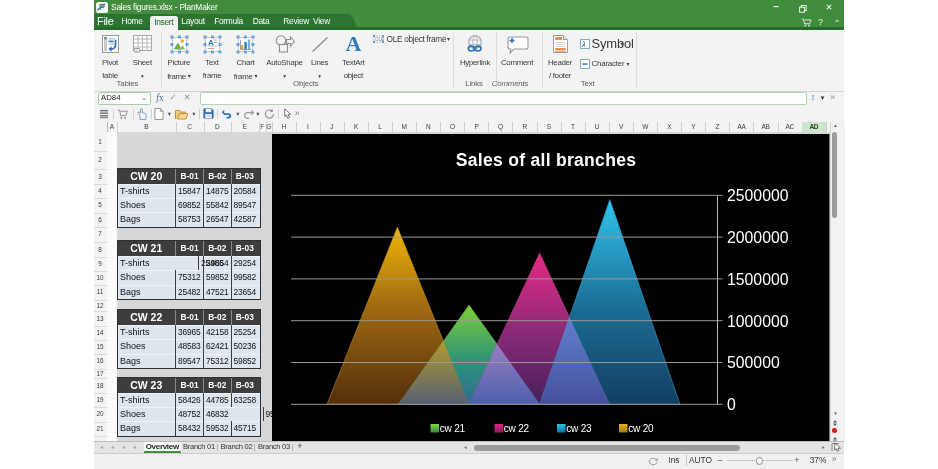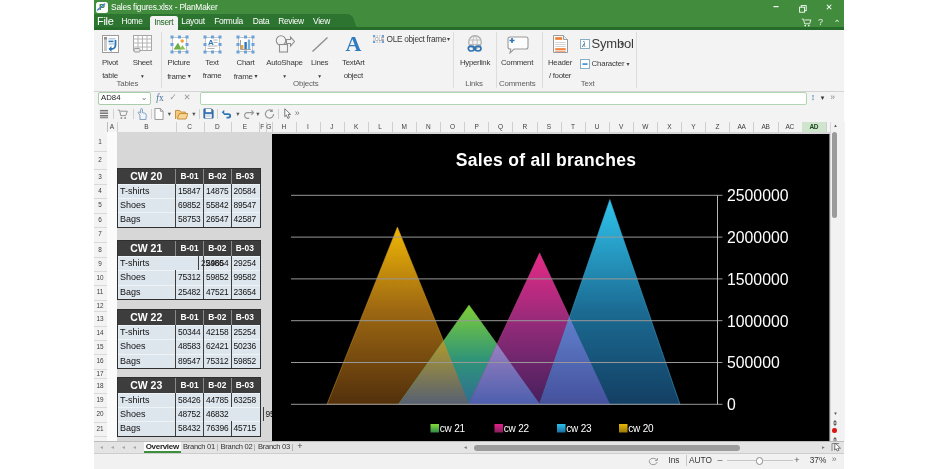--- a/index.html
+++ b/index.html
@@ -23,41 +23,41 @@
 <div style="position:absolute;left:94px;top:13.5px;width:252px;height:16px;background:#2c7430;"></div>
 <svg style="position:absolute;left:346px;top:13.5px" width="16" height="16" viewBox="0 0 16 16">
       <path d="M0 0 L0 16 L16 16 C6 16 12 0 0 0 Z" fill="#2c7430"></path>
     </svg>
 <div style="position:absolute;left:94px;top:27px;width:750px;height:2.5px;background:#276b2a;"></div>
 <div style="position:absolute;left:97px;top:14.5px;width:16px;height:12.5px;font-size:11px;line-height:12.5px;color:#ffffff;white-space:nowrap;text-align:left;letter-spacing:-0.3px;">File</div>
 <div style="position:absolute;left:115px;top:14.5px;width:34px;height:12.5px;font-size:8.4px;line-height:12.5px;color:#ffffff;white-space:nowrap;text-align:center;letter-spacing:-0.3px;">Home</div>
 <div style="position:absolute;left:178px;top:14.5px;width:30px;height:12.5px;font-size:8.4px;line-height:12.5px;color:#ffffff;white-space:nowrap;text-align:center;letter-spacing:-0.3px;">Layout</div>
 <div style="position:absolute;left:208px;top:14.5px;width:41px;height:12.5px;font-size:8.4px;line-height:12.5px;color:#ffffff;white-space:nowrap;text-align:center;letter-spacing:-0.3px;">Formula</div>
 <div style="position:absolute;left:249px;top:14.5px;width:24px;height:12.5px;font-size:8.4px;line-height:12.5px;color:#ffffff;white-space:nowrap;text-align:center;letter-spacing:-0.3px;">Data</div>
-<div style="position:absolute;left:273px;top:14.5px;width:36px;height:12.5px;font-size:8.4px;line-height:12.5px;color:#ffffff;white-space:nowrap;text-align:center;letter-spacing:-0.3px;">Review</div>
+<div style="position:absolute;left:273px;top:14.5px;width:36px;height:12.5px;font-size:8.4px;line-height:12.5px;color:#ffffff;white-space:nowrap;text-align:right;letter-spacing:-0.3px;">Review</div>
 <div style="position:absolute;left:309px;top:14.5px;width:25px;height:12.5px;font-size:8.4px;line-height:12.5px;color:#ffffff;white-space:nowrap;text-align:center;letter-spacing:-0.3px;">View</div>
 <div style="position:absolute;left:149.5px;top:15.5px;width:28.5px;height:14px;background:#f3f3f3;border-radius:2.5px 2.5px 0 0;"></div>
 <div style="position:absolute;left:149.5px;top:15.5px;width:28.5px;height:13px;font-size:8.4px;line-height:13px;color:#1d6621;white-space:nowrap;text-align:center;letter-spacing:-0.3px;">Insert</div>
 <svg style="position:absolute;left:800.5px;top:17.5px" width="11" height="9" viewBox="0 0 13 10">
       <path d="M1 1 h2 l1.2 5.5 h6 l1.5-4.5 h-7.5" fill="none" stroke="#e8f3e8" stroke-width="1.1"></path>
       <circle cx="5" cy="8.6" r="1" fill="#e8f3e8"></circle>
       <circle cx="9.3" cy="8.6" r="1" fill="#e8f3e8"></circle>
     </svg>
 <div style="position:absolute;left:815px;top:16px;width:11px;height:12px;font-size:9px;line-height:12px;color:#e8f3e8;white-space:nowrap;text-align:center;">?</div>
 <div style="position:absolute;left:831px;top:17px;width:12px;height:12px;font-size:8.5px;line-height:12px;color:#e8f3e8;white-space:nowrap;text-align:center;">⌃</div>
 <div style="position:absolute;left:94px;top:29.5px;width:750px;height:61px;background:#f3f3f3;border-bottom:1px solid #d9d9d9;"></div>
 <div style="position:absolute;left:160.7px;top:31.5px;width:1px;height:56px;background:#dddddd;"></div>
 <div style="position:absolute;left:453px;top:31.5px;width:1px;height:56px;background:#dddddd;"></div>
 <div style="position:absolute;left:495.6px;top:31.5px;width:1px;height:56px;background:#dddddd;"></div>
 <div style="position:absolute;left:541.9px;top:31.5px;width:1px;height:56px;background:#dddddd;"></div>
 <div style="position:absolute;left:635.7px;top:31.5px;width:1px;height:56px;background:#dddddd;"></div>
 <div style="position:absolute;left:92.4px;top:77.5px;width:70px;height:11px;font-size:7.9px;line-height:11px;color:#606060;white-space:nowrap;text-align:center;letter-spacing:-0.2px;">Tables</div>
 <div style="position:absolute;left:270.8px;top:77.5px;width:70px;height:11px;font-size:7.9px;line-height:11px;color:#606060;white-space:nowrap;text-align:center;letter-spacing:-0.2px;">Objects</div>
 <div style="position:absolute;left:439px;top:77.5px;width:70px;height:11px;font-size:7.9px;line-height:11px;color:#606060;white-space:nowrap;text-align:center;letter-spacing:-0.2px;">Links</div>
-<div style="position:absolute;left:499px;top:77.5px;width:70px;height:11px;font-size:7.9px;line-height:11px;color:#606060;white-space:nowrap;letter-spacing:-0.2px;">Comments</div>
+<div style="position:absolute;left:475px;top:77.5px;width:70px;height:11px;font-size:7.9px;line-height:11px;color:#606060;white-space:nowrap;text-align:center;letter-spacing:-0.2px;font-style:italic;">Comments</div>
 <div style="position:absolute;left:552.6px;top:77.5px;width:70px;height:11px;font-size:7.9px;line-height:11px;color:#606060;white-space:nowrap;text-align:center;letter-spacing:-0.2px;">Text</div>
 <svg style="position:absolute;left:101.5px;top:35px" width="17" height="18" viewBox="0 0 17 18">
 <rect x="0.5" y="0.5" width="16" height="17" fill="#fff" stroke="#9b9b9b"></rect>
 <rect x="2" y="2" width="3" height="14" fill="#c9c9c9"></rect>
       <rect x="2" y="2" width="3" height="2.5" fill="#8f8f8f"></rect>
 <rect x="6.5" y="3" width="7" height="1.6" fill="#b9cfe8"></rect>
       <rect x="6.5" y="5.6" width="5" height="1.6" fill="#2e75b6"></rect>
       <rect x="6.5" y="8.2" width="6" height="1.6" fill="#b9cfe8"></rect>
 <path d="M13.5 5 v5 a4 4 0 0 1 -4 4 h-2" fill="none" stroke="#2e75b6" stroke-width="1.8"></path>
 <path d="M9.5 11 l-3 3 l3 3 z" fill="#2e75b6"></path>
@@ -407,21 +407,21 @@
       <div style="position:absolute;left:113px;top:43.9px;width:27.5px;height:14.45px;line-height:14.45px;font-size:8.4px;color:#111;border-left:1px solid #3d3d3d;box-sizing:border-box;padding-left:2px;letter-spacing:-0.15px;">23654</div>
     </div>
 <div style="position:absolute;left:116.5px;top:309px;width:142px;height:58.4px;border:1.5px solid #2f2f2f;background:#dde5ed;">
       <div style="position:absolute;left:0;top:0;width:100%;height:15px;background:#3d3d3d;"></div>
       <div style="position:absolute;left:0;top:0;width:57.5px;height:15px;line-height:15px;text-align:center;font-weight:bold;font-size:10.5px;color:#fff;">CW 22</div>
       <div style="position:absolute;left:57.5px;top:0;width:28px;height:15px;line-height:15.5px;text-align:center;font-weight:bold;font-size:8.4px;color:#fff;border-left:1px solid #8a8a8a;box-sizing:border-box;">B-01</div>
       <div style="position:absolute;left:85.5px;top:0;width:27.5px;height:15px;line-height:15.5px;text-align:center;font-weight:bold;font-size:8.4px;color:#fff;border-left:1px solid #8a8a8a;box-sizing:border-box;">B-02</div>
       <div style="position:absolute;left:113px;top:0;width:27.5px;height:15px;line-height:15.5px;text-align:center;font-weight:bold;font-size:8.4px;color:#fff;border-left:1px solid #8a8a8a;box-sizing:border-box;">B-03</div>
       <div style="position:absolute;left:0;top:15.0px;width:100%;height:14.45px;border-top:1.5px solid #eef3f7;box-sizing:border-box;"></div>
       <div style="position:absolute;left:0;top:15.0px;width:57.5px;height:14.45px;line-height:14.45px;font-size:9px;color:#111;padding-left:2.5px;box-sizing:border-box;">T-shirts</div>
-      <div style="position:absolute;left:57.5px;top:15.0px;width:28px;height:14.45px;line-height:14.45px;font-size:8.4px;color:#111;border-left:1px solid #3d3d3d;box-sizing:border-box;padding-left:2px;letter-spacing:-0.15px;">50344</div>
+      <div style="position:absolute;left:57.5px;top:15.0px;width:28px;height:14.45px;line-height:14.45px;font-size:8.4px;color:#111;border-left:1px solid #3d3d3d;box-sizing:border-box;padding-left:2px;letter-spacing:-0.15px;">36965</div>
       <div style="position:absolute;left:85.5px;top:15.0px;width:27.5px;height:14.45px;line-height:14.45px;font-size:8.4px;color:#111;border-left:1px solid #3d3d3d;box-sizing:border-box;padding-left:2px;letter-spacing:-0.15px;">42158</div>
       <div style="position:absolute;left:113px;top:15.0px;width:27.5px;height:14.45px;line-height:14.45px;font-size:8.4px;color:#111;border-left:1px solid #3d3d3d;box-sizing:border-box;padding-left:2px;letter-spacing:-0.15px;">25254</div>
       <div style="position:absolute;left:0;top:29.45px;width:100%;height:14.45px;border-top:1.5px solid #eef3f7;box-sizing:border-box;"></div>
       <div style="position:absolute;left:0;top:29.45px;width:57.5px;height:14.45px;line-height:14.45px;font-size:9px;color:#111;padding-left:2.5px;box-sizing:border-box;">Shoes</div>
       <div style="position:absolute;left:57.5px;top:29.45px;width:28px;height:14.45px;line-height:14.45px;font-size:8.4px;color:#111;border-left:1px solid #3d3d3d;box-sizing:border-box;padding-left:2px;letter-spacing:-0.15px;">48583</div>
       <div style="position:absolute;left:85.5px;top:29.45px;width:27.5px;height:14.45px;line-height:14.45px;font-size:8.4px;color:#111;border-left:1px solid #3d3d3d;box-sizing:border-box;padding-left:2px;letter-spacing:-0.15px;">62421</div>
       <div style="position:absolute;left:113px;top:29.45px;width:27.5px;height:14.45px;line-height:14.45px;font-size:8.4px;color:#111;border-left:1px solid #3d3d3d;box-sizing:border-box;padding-left:2px;letter-spacing:-0.15px;">50236</div>
       <div style="position:absolute;left:0;top:43.9px;width:100%;height:14.45px;border-top:1.5px solid #eef3f7;box-sizing:border-box;"></div>
       <div style="position:absolute;left:0;top:43.9px;width:57.5px;height:14.45px;line-height:14.45px;font-size:9px;color:#111;padding-left:2.5px;box-sizing:border-box;">Bags</div>
       <div style="position:absolute;left:57.5px;top:43.9px;width:28px;height:14.45px;line-height:14.45px;font-size:8.4px;color:#111;border-left:1px solid #3d3d3d;box-sizing:border-box;padding-left:2px;letter-spacing:-0.15px;">89547</div>
@@ -440,21 +440,21 @@
       <div style="position:absolute;left:85.5px;top:15.0px;width:27.5px;height:14.45px;line-height:14.45px;font-size:8.4px;color:#111;border-left:1px solid #3d3d3d;box-sizing:border-box;padding-left:2px;letter-spacing:-0.15px;">44785</div>
       <div style="position:absolute;left:113px;top:15.0px;width:27.5px;height:14.45px;line-height:14.45px;font-size:8.4px;color:#111;border-left:1px solid #3d3d3d;box-sizing:border-box;padding-left:2px;letter-spacing:-0.15px;">63258</div>
       <div style="position:absolute;left:0;top:29.45px;width:100%;height:14.45px;border-top:1.5px solid #eef3f7;box-sizing:border-box;"></div>
       <div style="position:absolute;left:0;top:29.45px;width:57.5px;height:14.45px;line-height:14.45px;font-size:9px;color:#111;padding-left:2.5px;box-sizing:border-box;">Shoes</div>
       <div style="position:absolute;left:57.5px;top:29.45px;width:28px;height:14.45px;line-height:14.45px;font-size:8.4px;color:#111;border-left:1px solid #3d3d3d;box-sizing:border-box;padding-left:2px;letter-spacing:-0.15px;">48752</div>
       <div style="position:absolute;left:85.5px;top:29.45px;width:27.5px;height:14.45px;line-height:14.45px;font-size:8.4px;color:#111;border-left:1px solid #3d3d3d;box-sizing:border-box;padding-left:2px;letter-spacing:-0.15px;">46832</div>
       <div style="position:absolute;left:113px;top:29.45px;width:27.5px;height:14.45px;line-height:14.45px;font-size:8.4px;color:#111;border-left:1px solid #3d3d3d;box-sizing:border-box;padding-left:2px;letter-spacing:-0.15px;margin-left:32px;">95254</div>
       <div style="position:absolute;left:0;top:43.9px;width:100%;height:14.45px;border-top:1.5px solid #eef3f7;box-sizing:border-box;"></div>
       <div style="position:absolute;left:0;top:43.9px;width:57.5px;height:14.45px;line-height:14.45px;font-size:9px;color:#111;padding-left:2.5px;box-sizing:border-box;">Bags</div>
       <div style="position:absolute;left:57.5px;top:43.9px;width:28px;height:14.45px;line-height:14.45px;font-size:8.4px;color:#111;border-left:1px solid #3d3d3d;box-sizing:border-box;padding-left:2px;letter-spacing:-0.15px;">58432</div>
-      <div style="position:absolute;left:85.5px;top:43.9px;width:27.5px;height:14.45px;line-height:14.45px;font-size:8.4px;color:#111;border-left:1px solid #3d3d3d;box-sizing:border-box;padding-left:2px;letter-spacing:-0.15px;">76396</div>
+      <div style="position:absolute;left:85.5px;top:43.9px;width:27.5px;height:14.45px;line-height:14.45px;font-size:8.4px;color:#111;border-left:1px solid #3d3d3d;box-sizing:border-box;padding-left:2px;letter-spacing:-0.15px;">59532</div>
       <div style="position:absolute;left:113px;top:43.9px;width:27.5px;height:14.45px;line-height:14.45px;font-size:8.4px;color:#111;border-left:1px solid #3d3d3d;box-sizing:border-box;padding-left:2px;letter-spacing:-0.15px;">45715</div>
     </div>
 
 <svg style="position:absolute;left:272px;top:134px" width="557.5" height="307" viewBox="0 0 557.5 307">
 <rect width="557.5" height="307" fill="#000"></rect>
 <defs>
 <linearGradient id="gO" x1="0" y1="93" x2="0" y2="270.3" gradientUnits="userSpaceOnUse">
           <stop offset="0" stop-color="#f0b705"></stop>
           <stop offset="0.45" stop-color="#a06a12"></stop>
           <stop offset="1" stop-color="#53300c"></stop>

